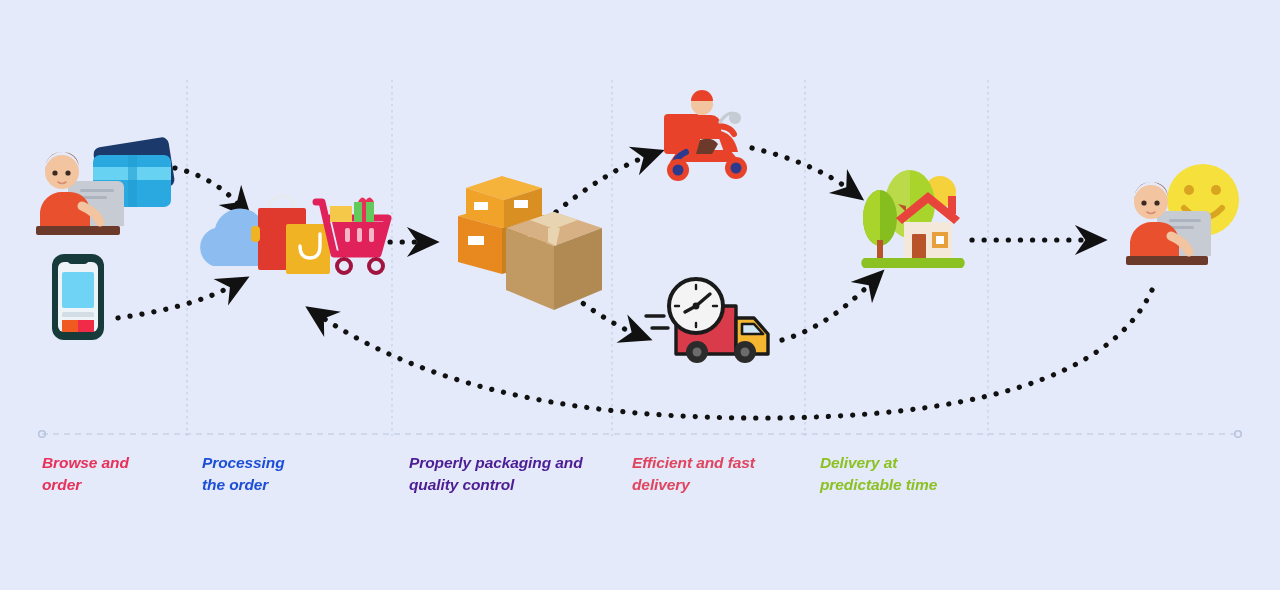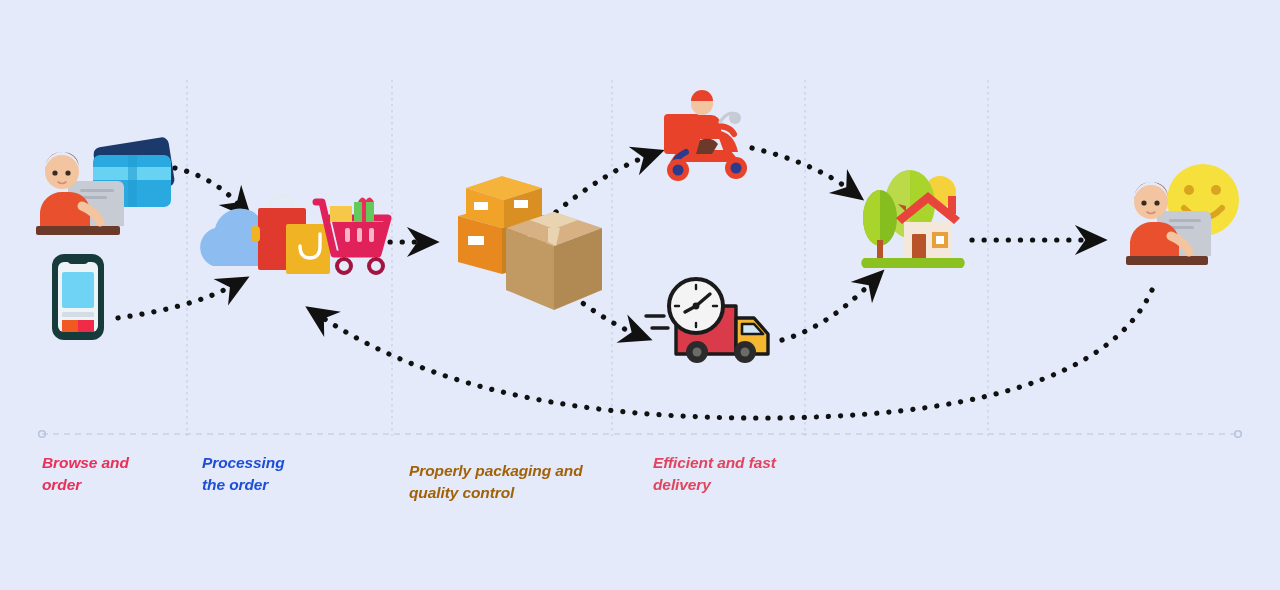--- a/index.html
+++ b/index.html
@@ -271,21 +271,23 @@
       </g>
     </g>
   </svg>
 
   <div class="stage-label" style="left:42px; top:452px; color:#e8305a;">Browse and
 order</div>
 
   <div class="stage-label" style="left:202px; top:452px; color:#1d4ed8;">Processing
 the order</div>
 
-  <div class="stage-label" style="left:409px; top:452px; color:#a16207;margin-top:8px;">Properly packaging and
+  <div class="stage-label" style="left:409px; top:452px; color:#4c1d95;">Properly packaging and
 quality control</div>
 
-  <div class="stage-label" style="left:632px; top:452px; color:#e0445f;margin-left:21px;">Efficient and fast
+  <div class="stage-label" style="left:632px; top:452px; color:#e0445f;">Efficient and fast
 delivery</div>
 
+  <div class="stage-label" style="left:820px; top:452px; color:#8bc120;">Delivery at
+predictable time</div>
 
 
 </div>
 
 </body></html>

